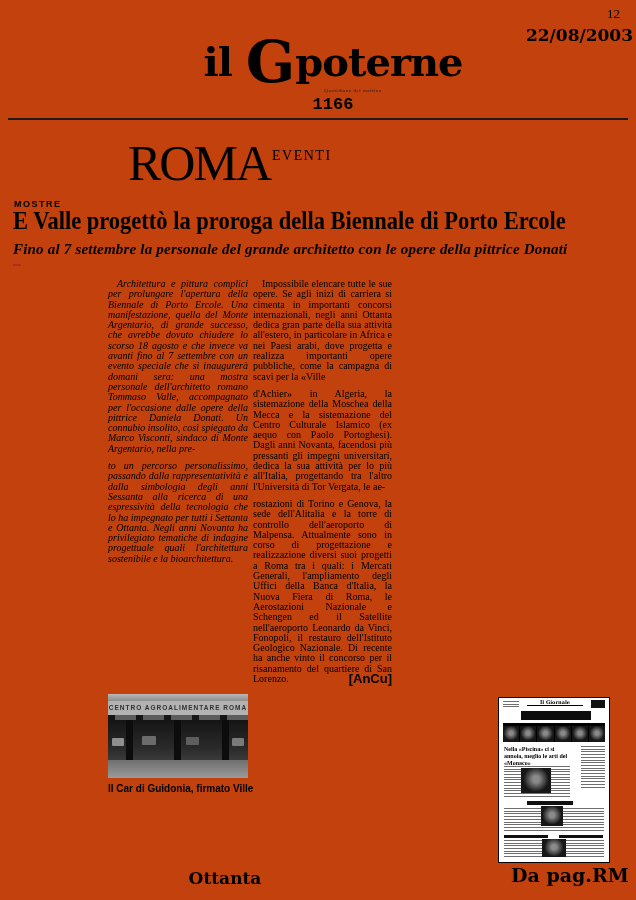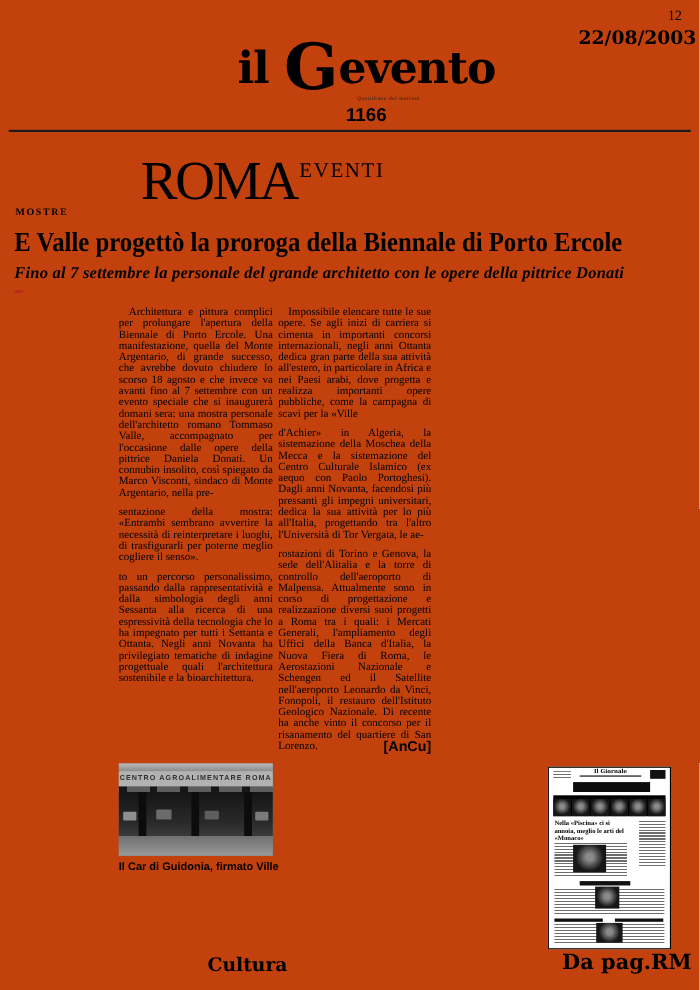--- a/index.html
+++ b/index.html
@@ -8,39 +8,39 @@
 
   .page-number{position:absolute;top:6px;right:16px;font-size:13px;}
   .hdr-date{position:absolute;top:25px;left:33px;width:600px;text-align:right;
             font-family:"DejaVu Serif",serif;font-weight:bold;font-size:17px;}
   .logo{position:absolute;top:40px;left:33px;width:600px;text-align:center;
         font-family:"DejaVu Serif",serif;font-weight:bold;font-size:40px;line-height:44px;letter-spacing:-1px;}
   .logo .g{font-size:58px;line-height:0;vertical-align:-6px;margin:0 1px;}
   .tagline{position:absolute;top:88px;left:53px;width:600px;text-align:center;
            font-size:5px;letter-spacing:.5px;color:#222;}
   .issue{position:absolute;top:95px;left:33px;width:600px;text-align:center;
-         font-family:Liberation Sans, sans-serif;font-weight:bold;font-size:17px;}
+         font-family:Liberation Mono, monospace;font-weight:bold;font-size:17px;}
   .header-rule{position:absolute;top:118px;left:8px;width:620px;height:2px;background:#1c1c1c;}
 
   .roma{position:absolute;top:131px;left:128px;font-size:50px;line-height:50px;
         font-family:"Liberation Serif",serif;letter-spacing:-2px;}
-  .roma .sub{font-size:19px;letter-spacing:1.5px;vertical-align:20px;margin-left:2px;}
+  .roma .sub{font-size:14px;letter-spacing:1.5px;vertical-align:20px;margin-left:2px;}
 
-  .kicker{position:absolute;top:187px;left:14px;font-family:Liberation Serif, serif;
+  .kicker{position:absolute;top:199px;left:14px;font-family:Liberation Sans, sans-serif;
           font-weight:bold;font-size:9px;letter-spacing:1.5px;}
   .headline{position:absolute;top:206px;left:13px;width:700px;
             font-family:"Liberation Serif",serif;font-weight:bold;font-size:25px;line-height:30px;
             transform:scaleX(0.9);transform-origin:left top;white-space:nowrap;}
   .subhead{position:absolute;top:241px;left:13px;width:640px;
            font-family:"Liberation Serif",serif;font-weight:bold;font-style:italic;
            font-size:15px;letter-spacing:.2px;white-space:nowrap;}
   .red-mark{position:absolute;top:264px;left:13px;width:8px;height:2px;background:#b32a22;}
 
   .col{position:absolute;top:279px;font-size:10px;line-height:10.3px;text-align:justify;}
-  .col1{left:108px;width:140px;}
+  .col1{left:108px;width:140px;font-style:italic;}
   .col2{left:253px;width:139px;}
   .para{margin:0 0 7px 0;text-indent:9px;}
   .para.cont{text-indent:0;}
   .byline{float:right;font-family:Liberation Sans, sans-serif;font-weight:bold;font-size:13px;}
 
   .photo{position:absolute;top:694px;left:108px;width:140px;height:84px;background:#777;}
   .photo .roof{position:absolute;top:0;left:0;right:0;height:7px;
                background:linear-gradient(#b9b9b9,#8c8c8c);}
   .photo .sign{position:absolute;top:7px;left:0;right:0;height:14px;background:#b2b2b2;
                font-family:"Liberation Sans",sans-serif;font-weight:bold;font-size:6.5px;
@@ -90,35 +90,34 @@
 </style>
 </head>
 <body>
 
 <div class="page">
 
   <div class="page-number">12</div>
 
   <div class="hdr-date">22/08/2003</div>
 
-  <div class="logo"><span>il </span><span class="g">G</span><span>evento</span></div>
+  <div class="logo"><span>il </span><span class="g">G</span><span>poterne</span></div>
   <div class="tagline">Quotidiano del mattino</div>
   <div class="issue">1166</div>
   <div class="header-rule"></div>
 
   <div class="roma"><span>ROMA</span><span class="sub">EVENTI</span></div>
 
   <div class="kicker">MOSTRE</div>
   <div class="headline">E Valle progettò la proroga della Biennale di Porto Ercole</div>
   <div class="subhead">Fino al 7 settembre la personale del grande architetto con le opere della pittrice Donati</div>
   <div class="red-mark"></div>
 
   <div class="col col1">
     <p class="para">Architettura e pittura complici per prolungare l'apertura della Biennale di Porto Ercole. Una manifestazione, quella del Monte Argentario, di grande successo, che avrebbe dovuto chiudere lo scorso 18 agosto e che invece va avanti fino al 7 settembre con un evento speciale che si inaugurerà domani sera: una mostra personale dell'architetto romano Tommaso Valle, accompagnato per l'occasione dalle opere della pittrice Daniela Donati. Un connubio insolito, così spiegato da Marco Visconti, sindaco di Monte Argentario, nella pre-</p>
-    <p class="para cont">sentazione della mostra: «Entrambi sembrano avvertire la necessità di reinterpretare i luoghi, di trasfigurarli per poterne meglio cogliere il senso».</p>
     <p class="para cont">to un percorso personalissimo, passando dalla rappresentatività e dalla simbologia degli anni Sessanta alla ricerca di una espressività della tecnologia che lo ha impegnato per tutti i Settanta e Ottanta. Negli anni Novanta ha privilegiato tematiche di indagine progettuale quali l'architettura sostenibile e la bioarchitettura.</p>
   </div>
 
   <div class="col col2">
     <p class="para">Impossibile elencare tutte le sue opere. Se agli inizi di carriera si cimenta in importanti concorsi internazionali, negli anni Ottanta dedica gran parte della sua attività all'estero, in particolare in Africa e nei Paesi arabi, dove progetta e realizza importanti opere pubbliche, come la campagna di scavi per la «Ville</p>
     <p class="para cont">d'Achier» in Algeria, la sistemazione della Moschea della Mecca e la sistemazione del Centro Culturale Islamico (ex aequo con Paolo Portoghesi). Dagli anni Novanta, facendosi più pressanti gli impegni universitari, dedica la sua attività per lo più all'Italia, progettando tra l'altro l'Università di Tor Vergata, le ae-</p>
     <p class="para cont"><span>rostazioni di Torino e Genova, la sede dell'Alitalia e la torre di controllo dell'aeroporto di Malpensa. Attualmente sono in corso di progettazione e realizzazione diversi suoi progetti a Roma tra i quali: i Mercati Generali, l'ampliamento degli Uffici della Banca d'Italia, la Nuova Fiera di Roma, le Aerostazioni Nazionale e Schengen ed il Satellite nell'aeroporto Leonardo da Vinci, Fonopoli, il restauro dell'Istituto Geologico Nazionale. Di recente ha anche vinto il concorso per il risanamento del quartiere di San Lorenzo.</span> <span class="byline">[AnCu]</span></p>
   </div>
 
   <div class="photo">
@@ -157,16 +156,16 @@
     <div class="t-photo1 mini-photo"></div>
     <div class="t-midbar"></div>
     <div class="t-body2 pt"></div>
     <div class="t-photo2 mini-photo"></div>
     <div class="t-botbar-l"></div>
     <div class="t-botbar-r"></div>
     <div class="t-body3 pt"></div>
     <div class="t-photo3 mini-photo"></div>
   </div>
 
-  <div class="cultura">Cultura</div>
+  <div class="cultura">Ottanta</div>
   <div class="dapag">Da pag.RM</div>
 
 </div>
 
 </body></html>

